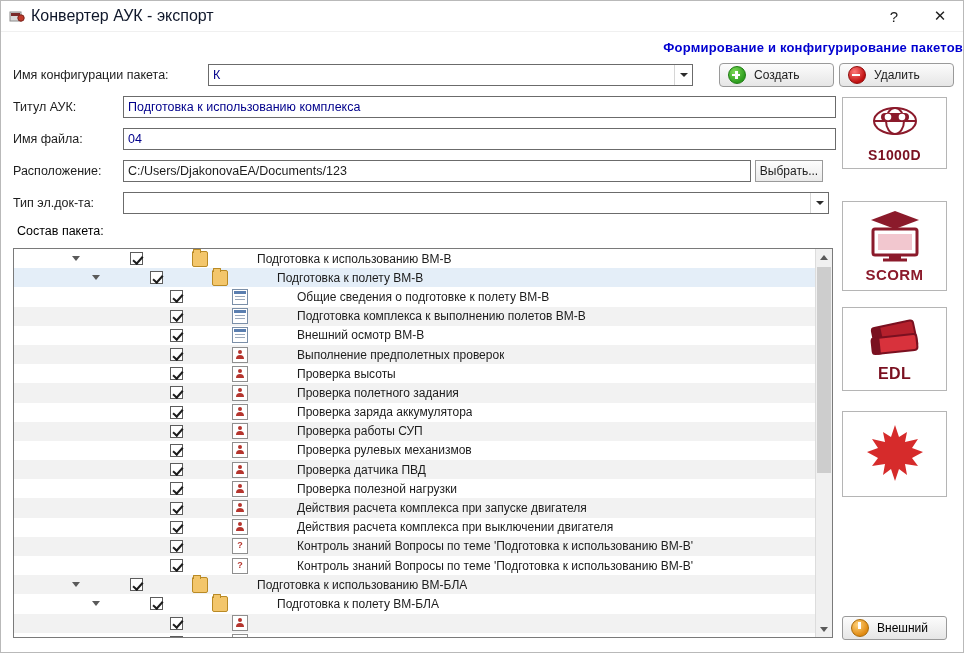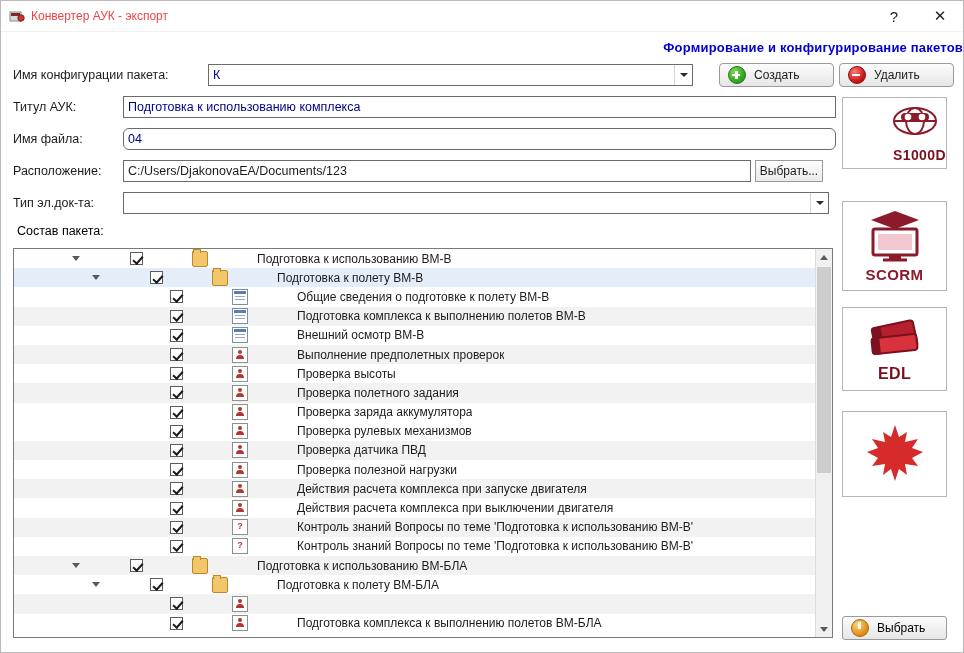--- a/index.html
+++ b/index.html
@@ -32,22 +32,22 @@
     border-bottom: 1px solid #f0f0f0;
     padding-left: 8px;
   }
   .titlebar .app-icon {
     width: 16px;
     height: 16px;
     margin-right: 6px;
     flex: 0 0 auto;
   }
   .titlebar .title-text {
-    font-size: 12px;
-    color: #ef4444;
+    font-size: 16px;
+    color: #0f172a;
     white-space: nowrap;
   }
   .titlebar .spacer { flex: 1 1 auto; }
   .titlebar .tb-btn {
     width: 46px;
     height: 29px;
     display: flex;
     align-items: center;
     justify-content: center;
     font-size: 15px;
@@ -130,21 +130,21 @@
     border: 1px solid #6b6b6b;
     background: #ffffff;
     display: flex;
     align-items: center;
     padding-left: 4px;
     font-size: 12.5px;
     color: #00008b;
   }
   #cfg-combo { width: 485px; }
   #title-box { width: 713px; }
-  #file-box  { width: 713px; border-radius: 6px; }
+  #file-box  { width: 713px; }
   #loc-box   { width: 628px; color: #1c1c1c; }
   #type-combo{ width: 706px; }
 
   .btn-browse {
     margin-left: 4px;
     width: 68px;
     height: 22px;
     box-sizing: border-box;
     border: 1px solid #9a9a9a;
     border-radius: 0;
@@ -212,21 +212,21 @@
     width: 105px;
     box-sizing: border-box;
     border: 1px solid #b5b5b5;
     background: #ffffff;
     display: flex;
     flex-direction: column;
     align-items: center;
     justify-content: center;
     cursor: default;
   }
-  #side-s1000d { top: 96px;  height: 72px; align-items: flex-end; }
+  #side-s1000d { top: 96px;  height: 72px; }
   #side-scorm  { top: 200px; height: 90px; }
   #side-edl    { top: 306px; height: 84px; }
   #side-maple  { top: 410px; height: 86px; }
   .side-label {
     font-weight: bold;
     font-size: 14px;
     color: #7a1020;
     letter-spacing: 0.4px;
   }
   .side-label.scorm { color: #8b1a2b; font-size: 15px; }
@@ -622,20 +622,27 @@
           <div class="ic ic-person"></div>
           <div class="tlabel">Проверка полетного задания</div>
         </div>
         <div class="trow">
           <div style="width: 48px; flex: 0 0 auto;"></div>
           <div class="tw"></div>
           <div class="cbx checked"></div>
           <div class="ic ic-person"></div>
           <div class="tlabel">Проверка заряда аккумулятора</div>
         </div>
+        <div class="trow alt">
+          <div style="width: 48px; flex: 0 0 auto;"></div>
+          <div class="tw"></div>
+          <div class="cbx checked"></div>
+          <div class="ic ic-person"></div>
+          <div class="tlabel">Проверка работы СУП</div>
+        </div>
         <div class="trow">
           <div style="width: 48px; flex: 0 0 auto;"></div>
           <div class="tw"></div>
           <div class="cbx checked"></div>
           <div class="ic ic-person"></div>
           <div class="tlabel">Проверка рулевых механизмов</div>
         </div>
         <div class="trow alt">
           <div style="width: 48px; flex: 0 0 auto;"></div>
           <div class="tw"></div>
@@ -712,16 +719,16 @@
       </div>
     <div class="tscroll">
       <div class="sbtn up"></div>
       <div class="thumb"></div>
       <div class="sbtn down"></div>
     </div>
   </div>
 
   <div id="btn-close">
     <span class="icon-close-circ"></span>
-    <span>Выбрать</span>
+    <span>Внешний</span>
   </div>
 
 </div>
 
 </body></html>

